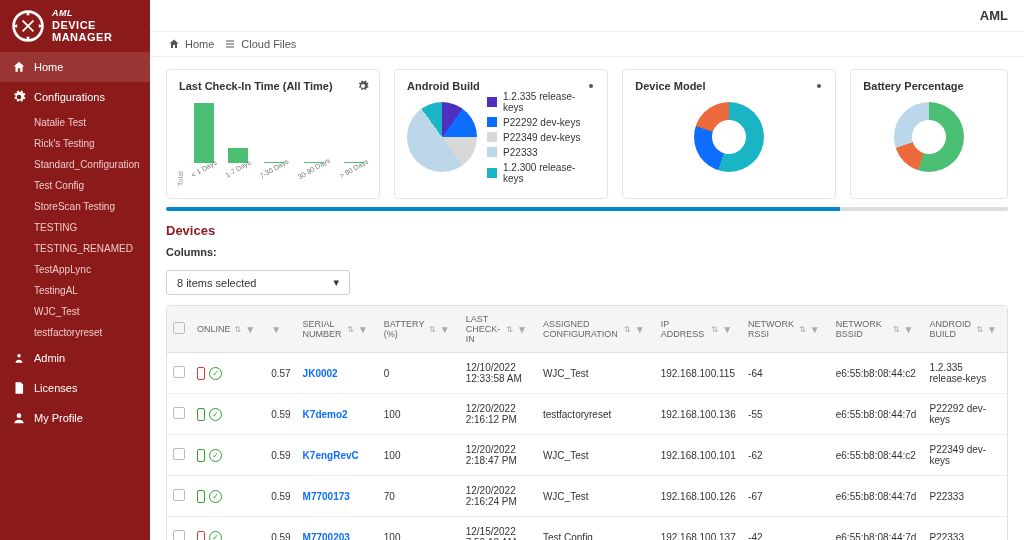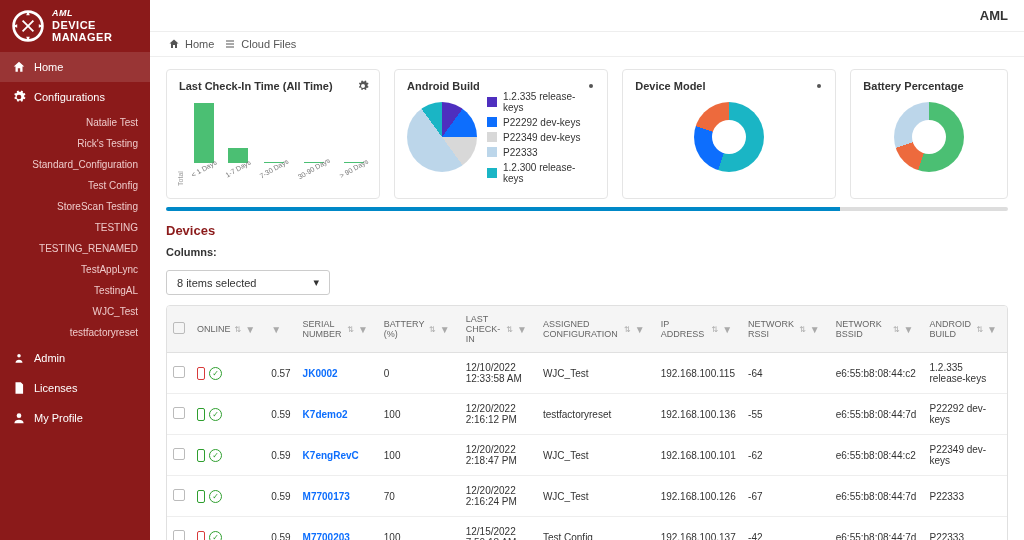--- a/index.html
+++ b/index.html
@@ -7,21 +7,21 @@
 .app { display: flex; height: 540px; overflow: hidden; }
 
 .sidebar { width: 150px; background: #8b1a1a; color: #fff; display: flex; flex-direction: column; font-size: 11px; }
 .logo { padding: 8px 10px; display: flex; align-items: center; gap: 6px; }
 .logo-gear { width: 36px; height: 36px; flex-shrink: 0; }
 .logo-text { display: flex; flex-direction: column; font-weight: bold; letter-spacing: 0.5px; line-height: 1.1; }
 .logo-text span:first-child { font-style: italic; font-size: 9px; }
 .nav-item { display: flex; align-items: center; gap: 8px; padding: 8px 12px; cursor: pointer; }
 .nav-item.active { background: rgba(255,255,255,0.12); }
 .nav-item .icon { width: 14px; height: 14px; display: flex; align-items: center; justify-content: center; }
-.nav-sub { padding: 5px 12px 5px 20px; font-size: 10px; color: #eecaca; cursor: pointer; text-align: right; }
+.nav-sub { padding: 5px 12px 5px 34px; font-size: 10px; color: #eecaca; cursor: pointer; }
 
 .main { flex: 1; display: flex; flex-direction: column; background: #fff; overflow: hidden; }
 .topbar { text-align: right; font-weight: bold; font-size: 13px; padding: 8px 16px; }
 .breadcrumb { display: flex; align-items: center; gap: 10px; padding: 6px 18px; border-top: 1px solid #eee; border-bottom: 1px solid #eee; }
 .crumb { display: flex; align-items: center; gap: 5px; font-size: 11px; color: #555; cursor: pointer; }
 
 .content { flex: 1; overflow-y: auto; overflow-x: hidden; padding: 12px 16px; }
 .cards { display: flex; gap: 14px; margin-bottom: 8px; }
 .card { flex: 1; min-width: 0; background: #fff; border: 1px solid #e5e5e5; border-radius: 4px; padding: 10px 12px; height: 130px; position: relative; }
 .card:last-child { flex: 0.7; }
@@ -39,21 +39,21 @@
 .y-axis { position: absolute; left: 6px; bottom: 16px; font-size: 7px; color: #999; transform: rotate(-90deg); }
 
 .donut { width: 70px; height: 70px; border-radius: 50%; flex-shrink: 0; }
 .donut.hollow { position: relative; }
 .donut.hollow::after { content: ''; position: absolute; inset: 18px; border-radius: 50%; background: #fff; }
 
 .divider-bar { height: 4px; background: linear-gradient(to right, #0088c7 80%, #ddd 80%); border-radius: 3px; margin: 6px 0 12px; }
 
 .section-title { color: #8b1a1a; font-weight: bold; font-size: 13px; margin-bottom: 8px; }
 .columns-lbl { font-weight: bold; font-size: 11px; margin-bottom: 12px; }
-.select-box { border: 1px solid #ccc; border-radius: 3px; padding: 5px 10px; width: 164px; display: flex; justify-content: space-between; align-items: center; cursor: pointer; margin-bottom: 10px; font-size: 11px; }
+.select-box { border: 1px solid #ccc; border-radius: 3px; padding: 5px 10px; width: 184px; display: flex; justify-content: space-between; align-items: center; cursor: pointer; margin-bottom: 10px; font-size: 11px; }
 
 .table { width: 100%; border: 1px solid #e0e0e0; border-radius: 4px; overflow: hidden; }
 .table table { width: 100%; border-collapse: collapse; font-size: 10px; }
 .table th { background: #f5f5f5; padding: 8px 6px; text-align: left; font-weight: normal; color: #666; font-size: 9px; text-transform: uppercase; border-bottom: 1px solid #e0e0e0; }
 .table th .th-inner { display: flex; align-items: center; gap: 4px; }
 .sort-f { color: #aaa; font-size: 8px; }
 .filter-f { color: #aaa; font-size: 10px; margin-left: auto; padding-right: 4px; cursor: pointer; }
 .table td { padding: 9px 6px; border-bottom: 1px solid #eee; font-weight: 500; }
 .chk { width: 12px; height: 12px; border: 1px solid #bbb; border-radius: 2px; display: inline-block; }
 .icon-cell { display: flex; gap: 4px; align-items: center; }

